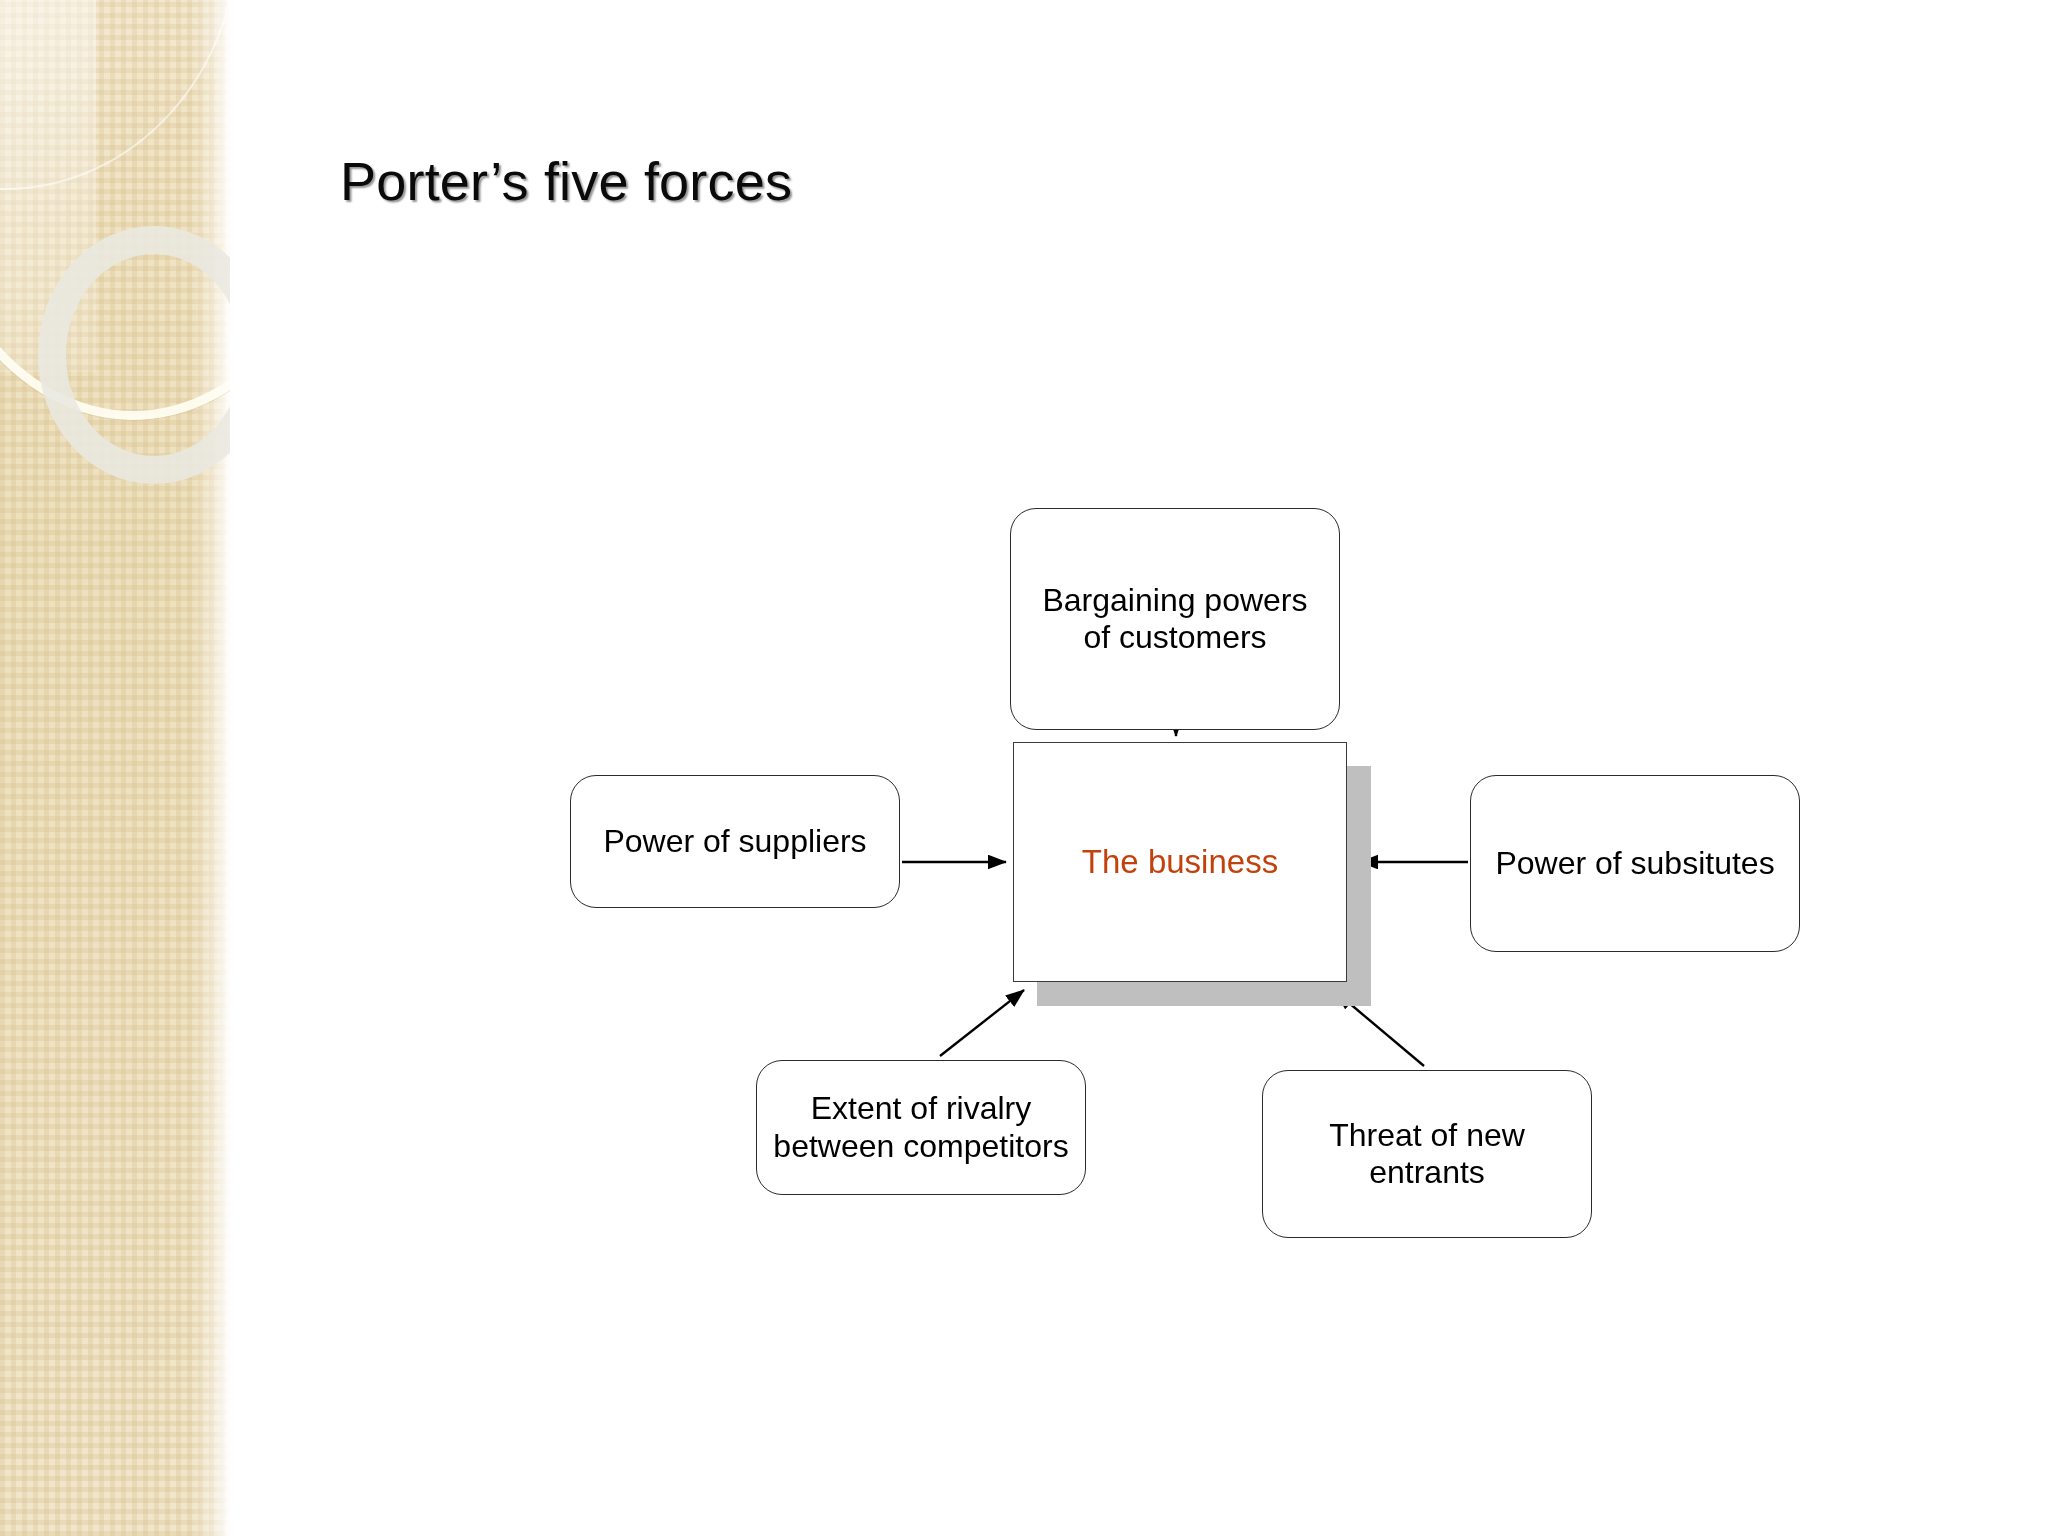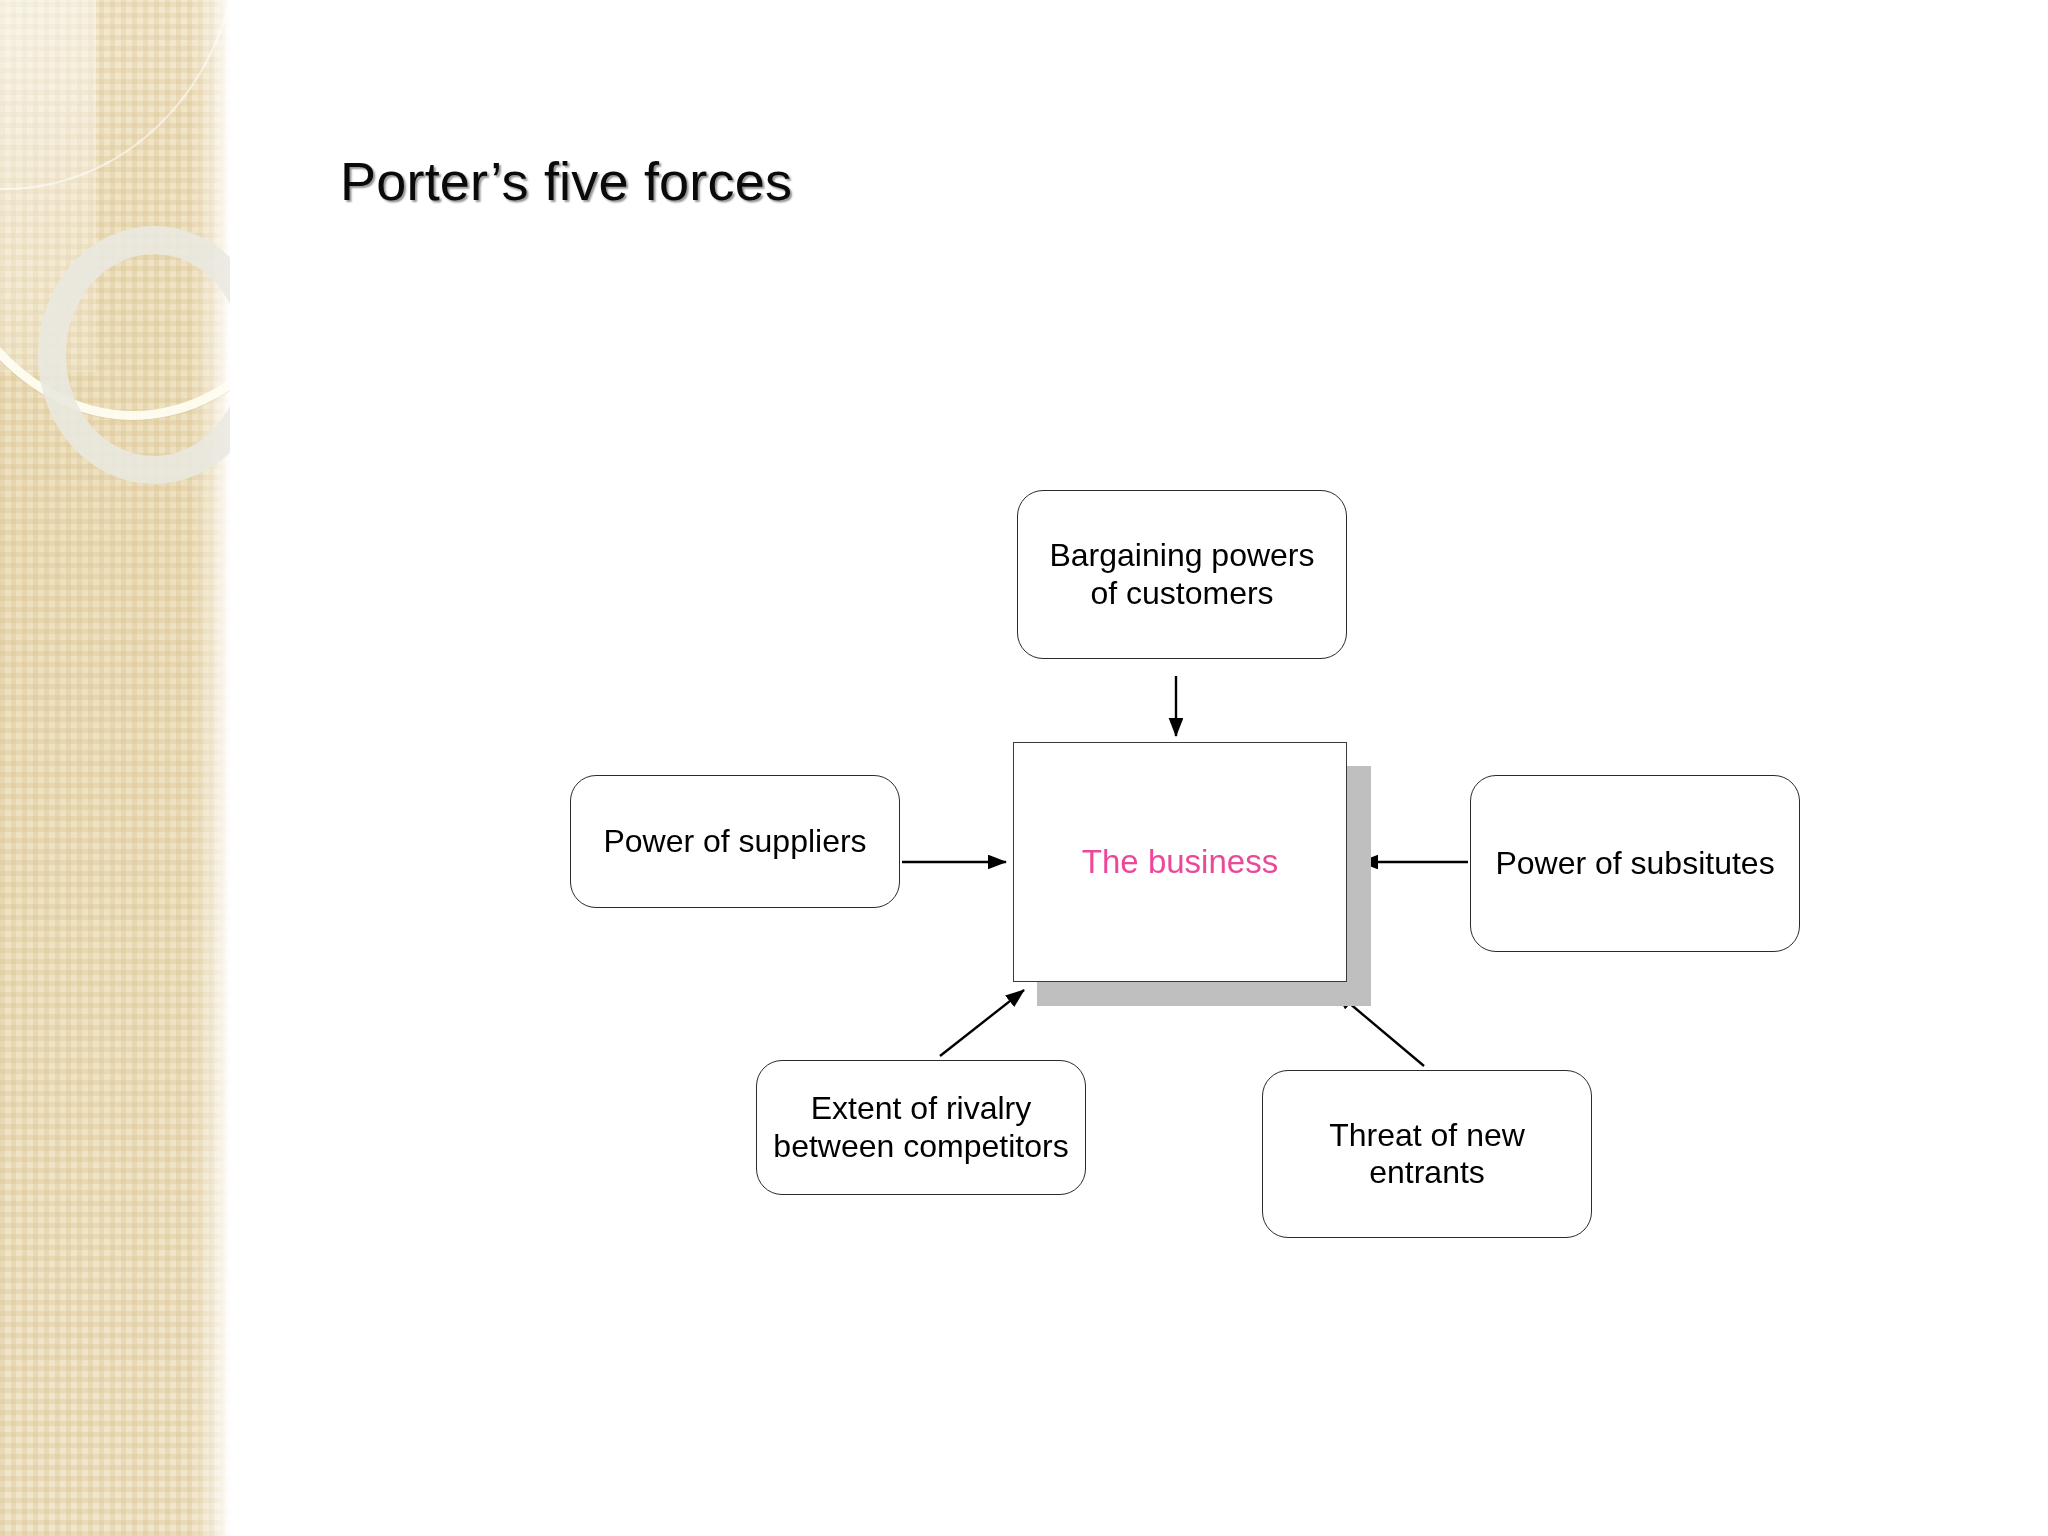--- a/index.html
+++ b/index.html
@@ -141,37 +141,37 @@
     top: 742px;
     width: 334px;
     height: 240px;
     box-sizing: border-box;
     background: #ffffff;
     border: 1.4px solid #3a3a3a;
     border-radius: 0;
     display: flex;
     align-items: center;
     justify-content: center;
-    color: #ec4899;
+    color: #c2410c;
     font-size: 33px;
     pointer-events: auto;
     z-index: 3;
   }
   #center-shadow {
     position: absolute;
     left: 1037px;
     top: 766px;
     width: 334px;
     height: 240px;
     background: #bfbfbf;
     z-index: 2;
   }
 
   
-  #node-top      { left: 1010px; top: 490px;  width: 330px; height: 169px; margin-left: 7px; }
+  #node-top      { left: 1010px; top: 508px;  width: 330px; height: 222px; }
   #node-left     { left: 570px;  top: 775px;  width: 330px; height: 133px; }
   #node-right    { left: 1470px; top: 775px;  width: 330px; height: 177px; }
   #node-bottomL  { left: 756px;  top: 1060px; width: 330px; height: 135px; }
   #node-bottomR  { left: 1262px; top: 1070px; width: 330px; height: 168px; }
 
   .node-label { display: block; padding: 0 14px; }
 </style>
 </head>
 <body>
 

